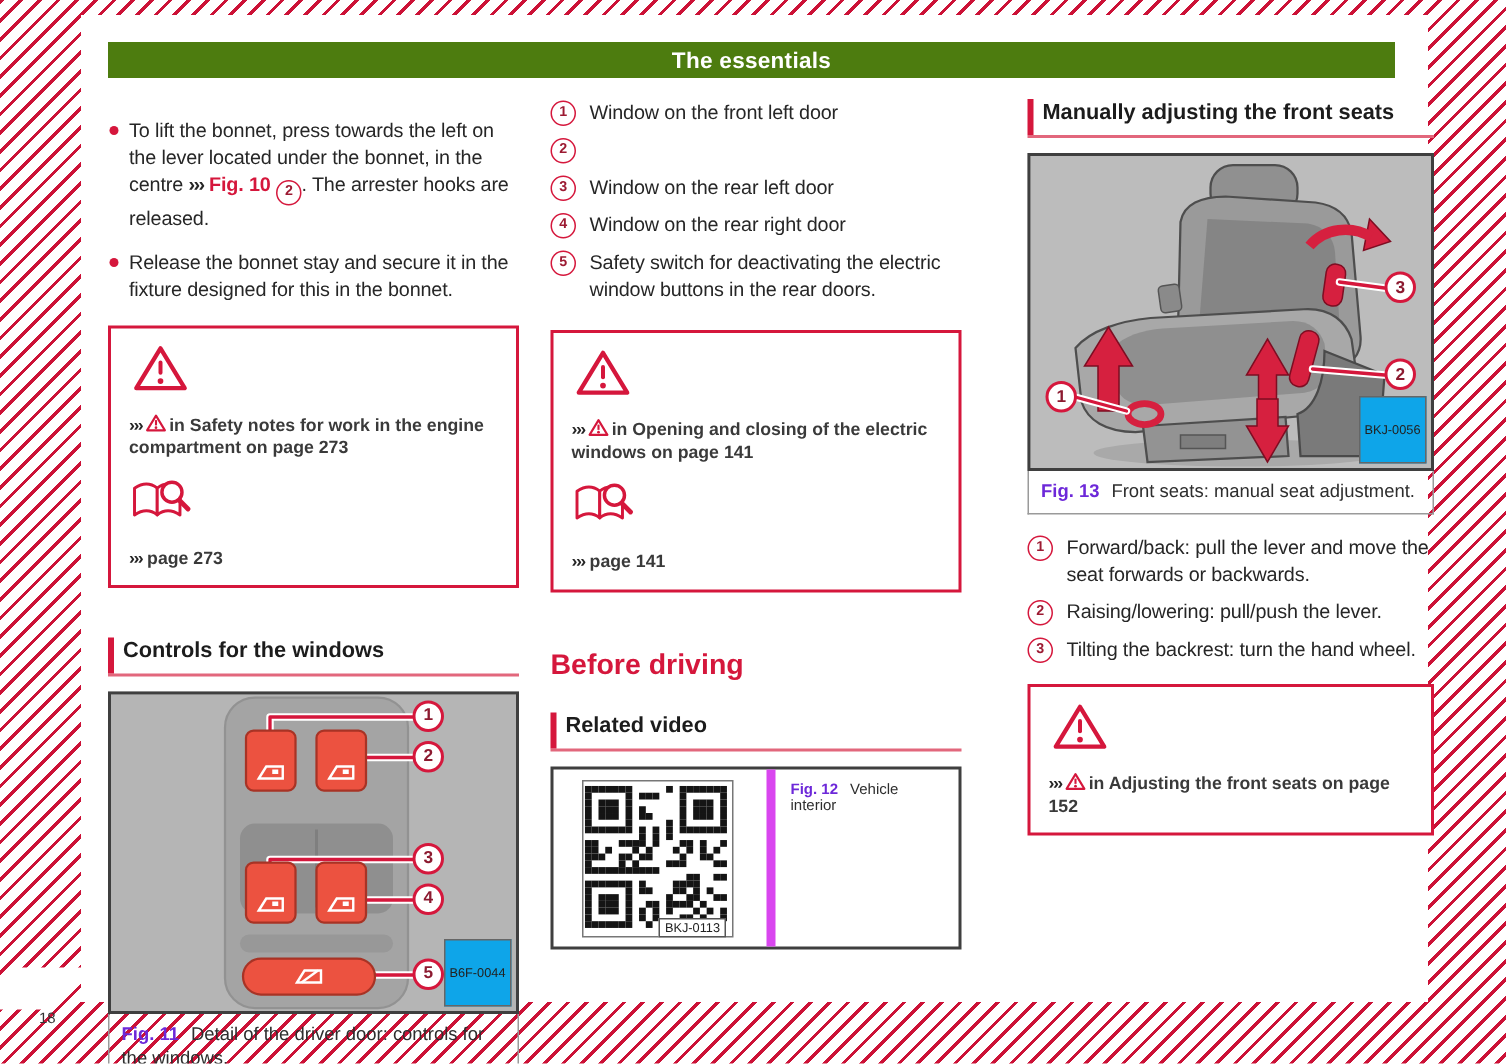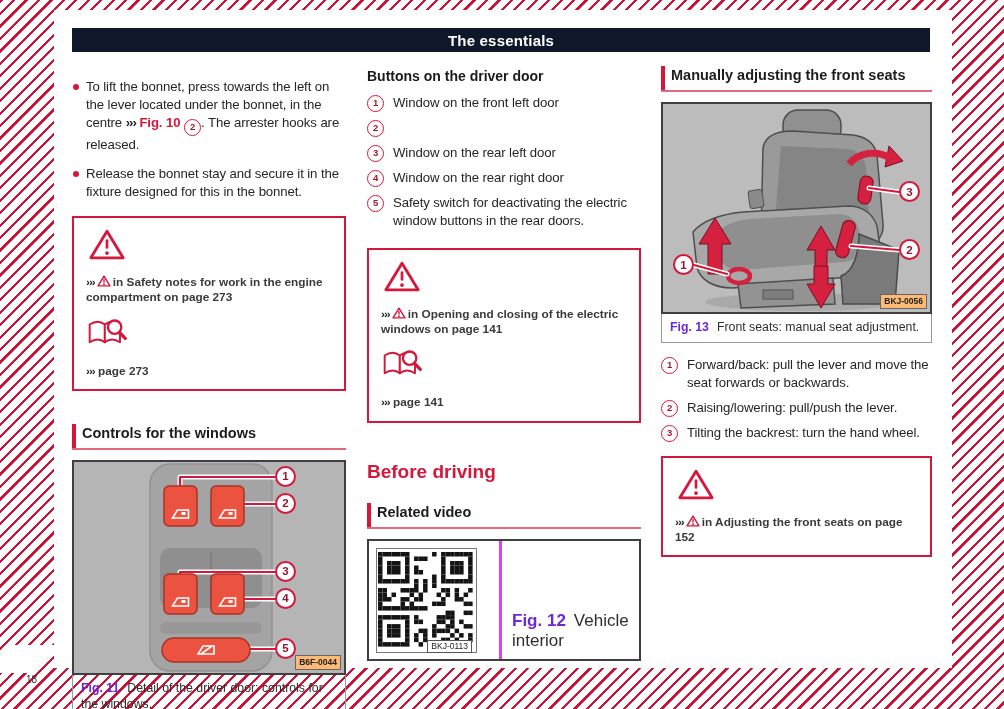--- a/index.html
+++ b/index.html
@@ -13,28 +13,28 @@
     background:#ffffff;
   }
   .corner-wedge{
     position:absolute;left:12px;top:645px;width:46px;height:28px;background:#fff;
     transform:skewX(-45deg);transform-origin:0 0;
   }
   .page-number{
     position:absolute;left:26px;top:650px;font-size:10px;color:#333;margin-top:24px;
   }
   .header-bar{
-    position:absolute;left:18px;top:18px;width:858px;height:24px;background:#0f172a;
+    position:absolute;left:18px;top:18px;width:858px;height:24px;background:#4d7c0f;
     color:#fff;font-weight:bold;font-size:15px;display:flex;align-items:center;justify-content:center;
     letter-spacing:.2px;
   }
   .col{position:absolute;top:56px;}
   .col1{left:18px;width:274px;}
   .col2{left:313px;width:274px;}
-  .col3{left:607px;width:271px;}
+  .col3{left:631px;width:271px;}
 
   .body-text,.bullet,.n-item{font-size:13.2px;line-height:1.35;color:#262626;letter-spacing:-0.1px;}
   .bullet{position:relative;padding-left:14px;margin:12px 0;}
   .bullet::before{content:"";position:absolute;left:1px;top:6px;width:6px;height:6px;border-radius:50%;background:#d5173c;}
   .arrows{font-weight:bold;letter-spacing:-1px;color:#262626;}
   .fig-ref{font-weight:bold;color:#d5173c;}
   .num-badge{
     display:inline-flex;align-items:center;justify-content:center;
     width:15px;height:15px;border:1.5px solid #d5173c;border-radius:50%;
     font-size:9.5px;font-weight:bold;color:#9c1a32;vertical-align:-3px;background:#fff;flex:none;
@@ -58,40 +58,40 @@
 
   
   .n-item{display:flex;gap:9px;margin:0 0 7px 0;}
   .n-item .num-badge{margin-top:1px;}
 
   
   .figure{margin:4px 0 0 0;}
   .fig-img{position:relative;border:2px solid #3f3f3f;background:#b5b5b5;}
   .fig-img svg{display:block;}
   .fig-code{
-    position:absolute;right:3px;bottom:3px;background:#fdba74;border:1px solid #666;
-    font-size:8.5px;color:#222;padding:1px 3px;line-height:11px;font-weight:bold;
+    position:absolute;right:3px;bottom:3px;background:#0ea5e9;border:1px solid #666;
+    font-size:8.5px;color:#222;padding:16px 3px;line-height:11px;
   }
   .fig-caption{border:1px solid #9a9a9a;border-top:none;padding:6px 8px;font-size:12.3px;color:#2e2e2e;line-height:1.3;}
   .fig-label{color:#6d28d9;font-weight:bold;margin-right:8px;}
   .callout{
     position:absolute;width:21px;height:21px;border:2.2px solid #d5173c;border-radius:50%;
     background:#fff;display:flex;align-items:center;justify-content:center;
     font-size:11.5px;font-weight:bold;color:#8c1a30;box-sizing:border-box;
   }
   
   .fig12-box{border:2px solid #3f3f3f;display:flex;height:118px;background:#fff;margin-top:2px;}
-  .qr-side{width:116px;border-right:3px solid #d946ef;flex:none;position:relative;padding:7px;}
+  .qr-side{width:116px;border-right:6px solid #d946ef;flex:none;position:relative;padding:7px;margin-left:12px;}
   .qr-frame{position:relative;width:99px;height:103px;border:1px solid #777;background:#fff;}
   .qr-frame svg{display:block;margin:0;}
   .qr-code-label{
     position:absolute;right:4px;bottom:-1px;background:#fff;border:1px solid #555;
     font-size:8.5px;padding:0 3px;line-height:11px;color:#222;
   }
-  .fig12-cap{flex:1;display:flex;align-items:flex-end;padding:8px 10px;font-size:17px;color:#2e2e2e;margin-top:16px;}
+  .fig12-cap{flex:1;display:flex;padding:8px 10px;font-size:10px;color:#2e2e2e;}
 
   .win-icon{display:inline-block;vertical-align:-2px;margin:0 4px;}
 </style>
 </head>
 <body>
 
 <div class="corner-wedge"></div>
 <div class="page-number">18</div>
 
 <div class="page">
@@ -211,21 +211,20 @@
     <p class="bullet" style="margin-top:0;"><span>Closing the window: Pull the</span><span class="win-icon"><svg viewBox="0 0 18 14" width="17" height="13">
             <rect x="0.5" y="0.5" width="17" height="13" rx="2.5" fill="#686868"></rect>
             <path d="M3 10 L6.5 4.5 L14.5 4.5 L14.5 10 Z" fill="none" stroke="#fff" stroke-width="1.3"></path>
             <rect x="9.5" y="6.5" width="3.2" height="2.4" fill="#fff"></rect>
           </svg></span><span>button.</span></p>
 
   </div>
 
   <div class="col col2">
 
-    <div class="mini-h">Buttons on the driver door</div>
 
     <div>
       <div class="n-item">
           <span class="num-badge">1</span>
           <span>Window on the front left door</span>
         </div>
       <div class="n-item">
           <span class="num-badge">2</span>
         </div>
       <div class="n-item">

